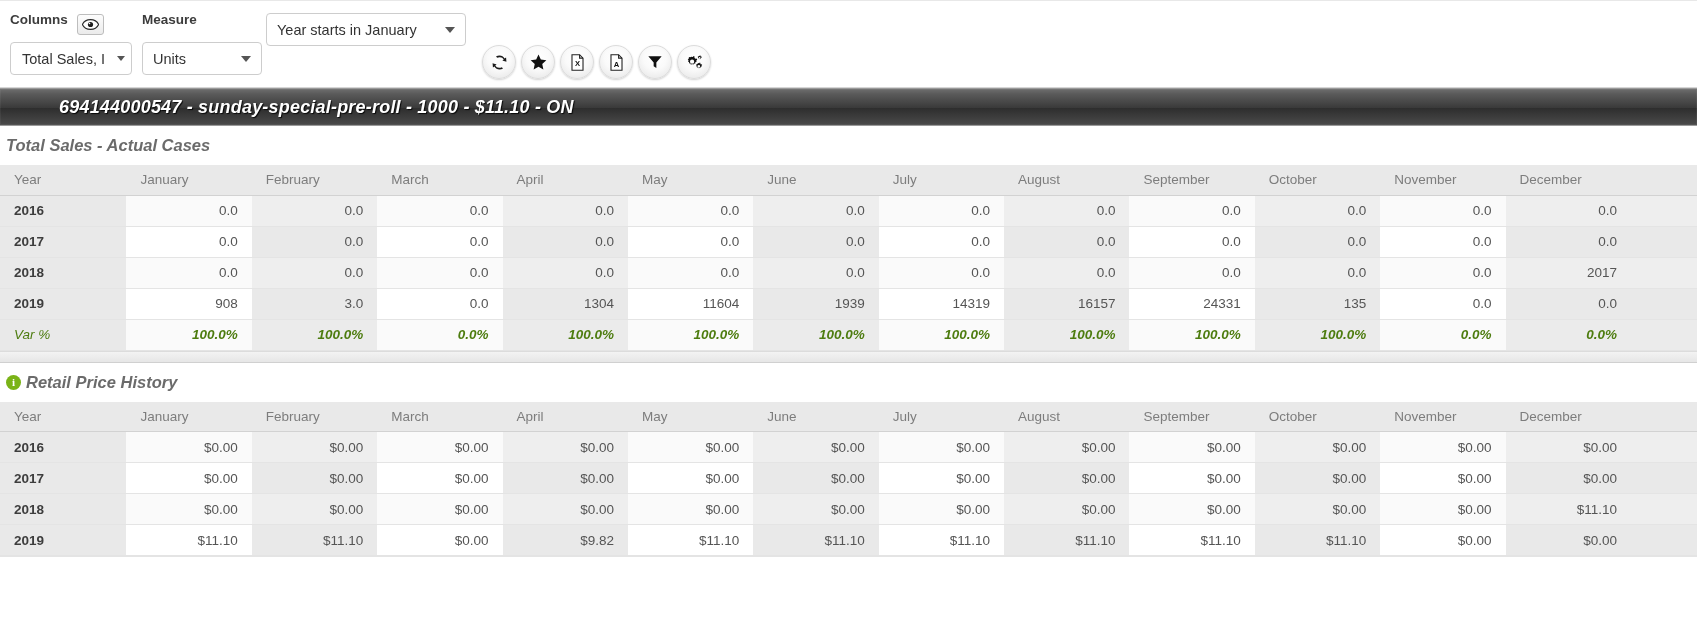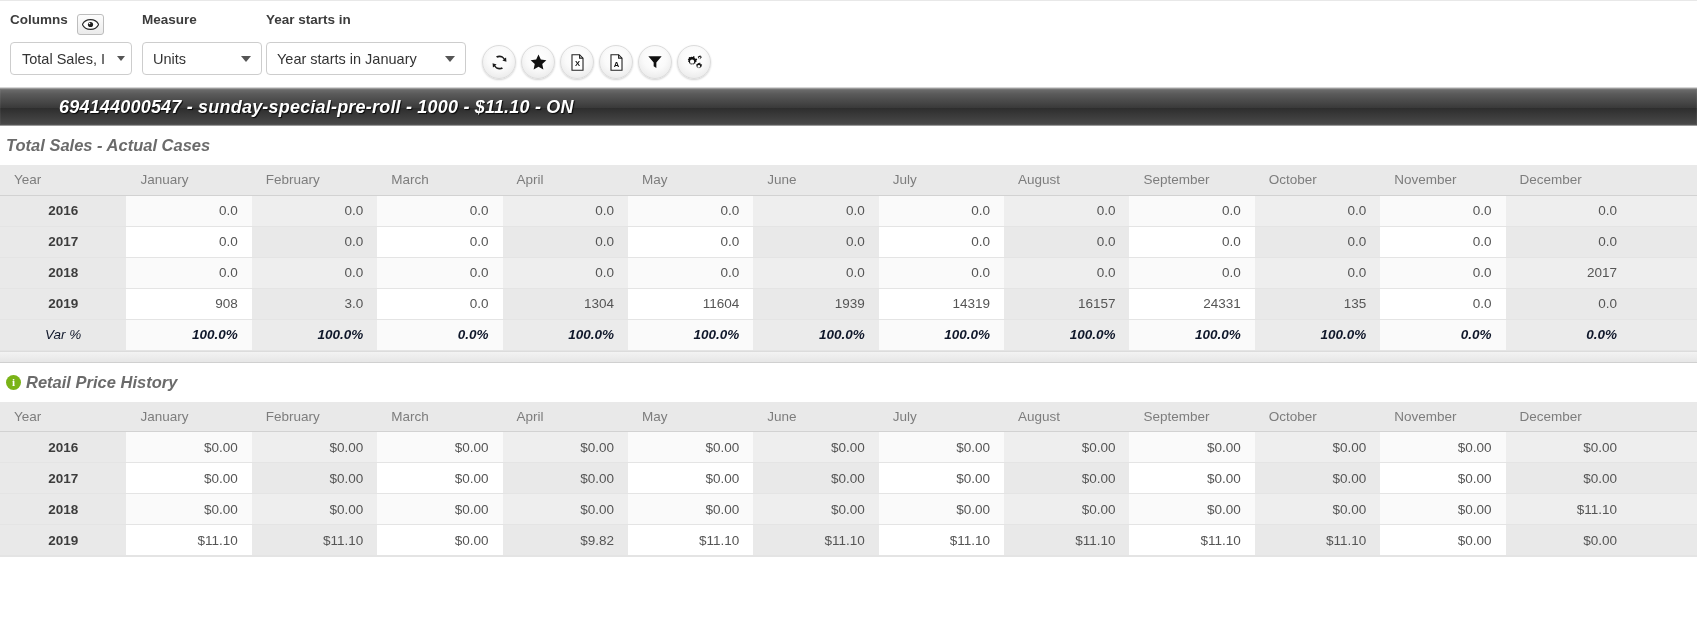--- a/index.html
+++ b/index.html
@@ -200,36 +200,36 @@
     height: 30px;
   }
   table.grid thead th.c-year { text-align: left; }
   table.grid tbody td {
     text-align: right;
     color: #555;
     border-bottom: 1px solid #e4e4e4;
     background: #ffffff;
   }
   table.grid tbody td.c-year {
-    text-align: center;
+    text-align: left;
     font-weight: bold;
     color: #3d3d3d;
     background: #e9e9e9 !important;
     font-size: 13.5px;
   }
   
   table.grid tbody td.colalt { background: #e9e9e9; }
   
   table.grid tbody tr.rowalt td { background: #fafafa; }
   table.grid tbody tr.rowalt td.colalt { background: #eeeeee; }
 
   table.grid tbody tr.varrow td {
     font-style: italic;
     font-weight: bold;
-    color: #0f172a;
+    color: #4d7c0f;
     background: #fafafa;
   }
   table.grid tbody tr.varrow td.colalt { background: #ebebeb; }
   table.grid tbody tr.varrow td.c-year {
     background: #e9e9e9 !important;
     font-weight: normal;
   }
 
   .col-year   { width: 119px; }
   .col-month  { width: 118px; }
@@ -270,23 +270,20 @@
           </svg>
         </span>
       </div>
       <div class="dd">
         <span class="dd-text">Total Sales, I</span>
         <span class="caret tight"></span>
       </div>
     </div>
 
     <div class="ctrl-group" id="g-yearstart">
-      <div class="lbl-row">
-        <span class="ctrl-label">Year starts in</span>
-      </div>
       <div class="dd">
         <span class="dd-text">Year starts in January</span>
         <span class="caret"></span>
       </div>
     </div>
 
     <div class="round-btns">
       <div class="rbtn">
         <span>
           <svg width="19" height="19" viewBox="0 0 20 20">

